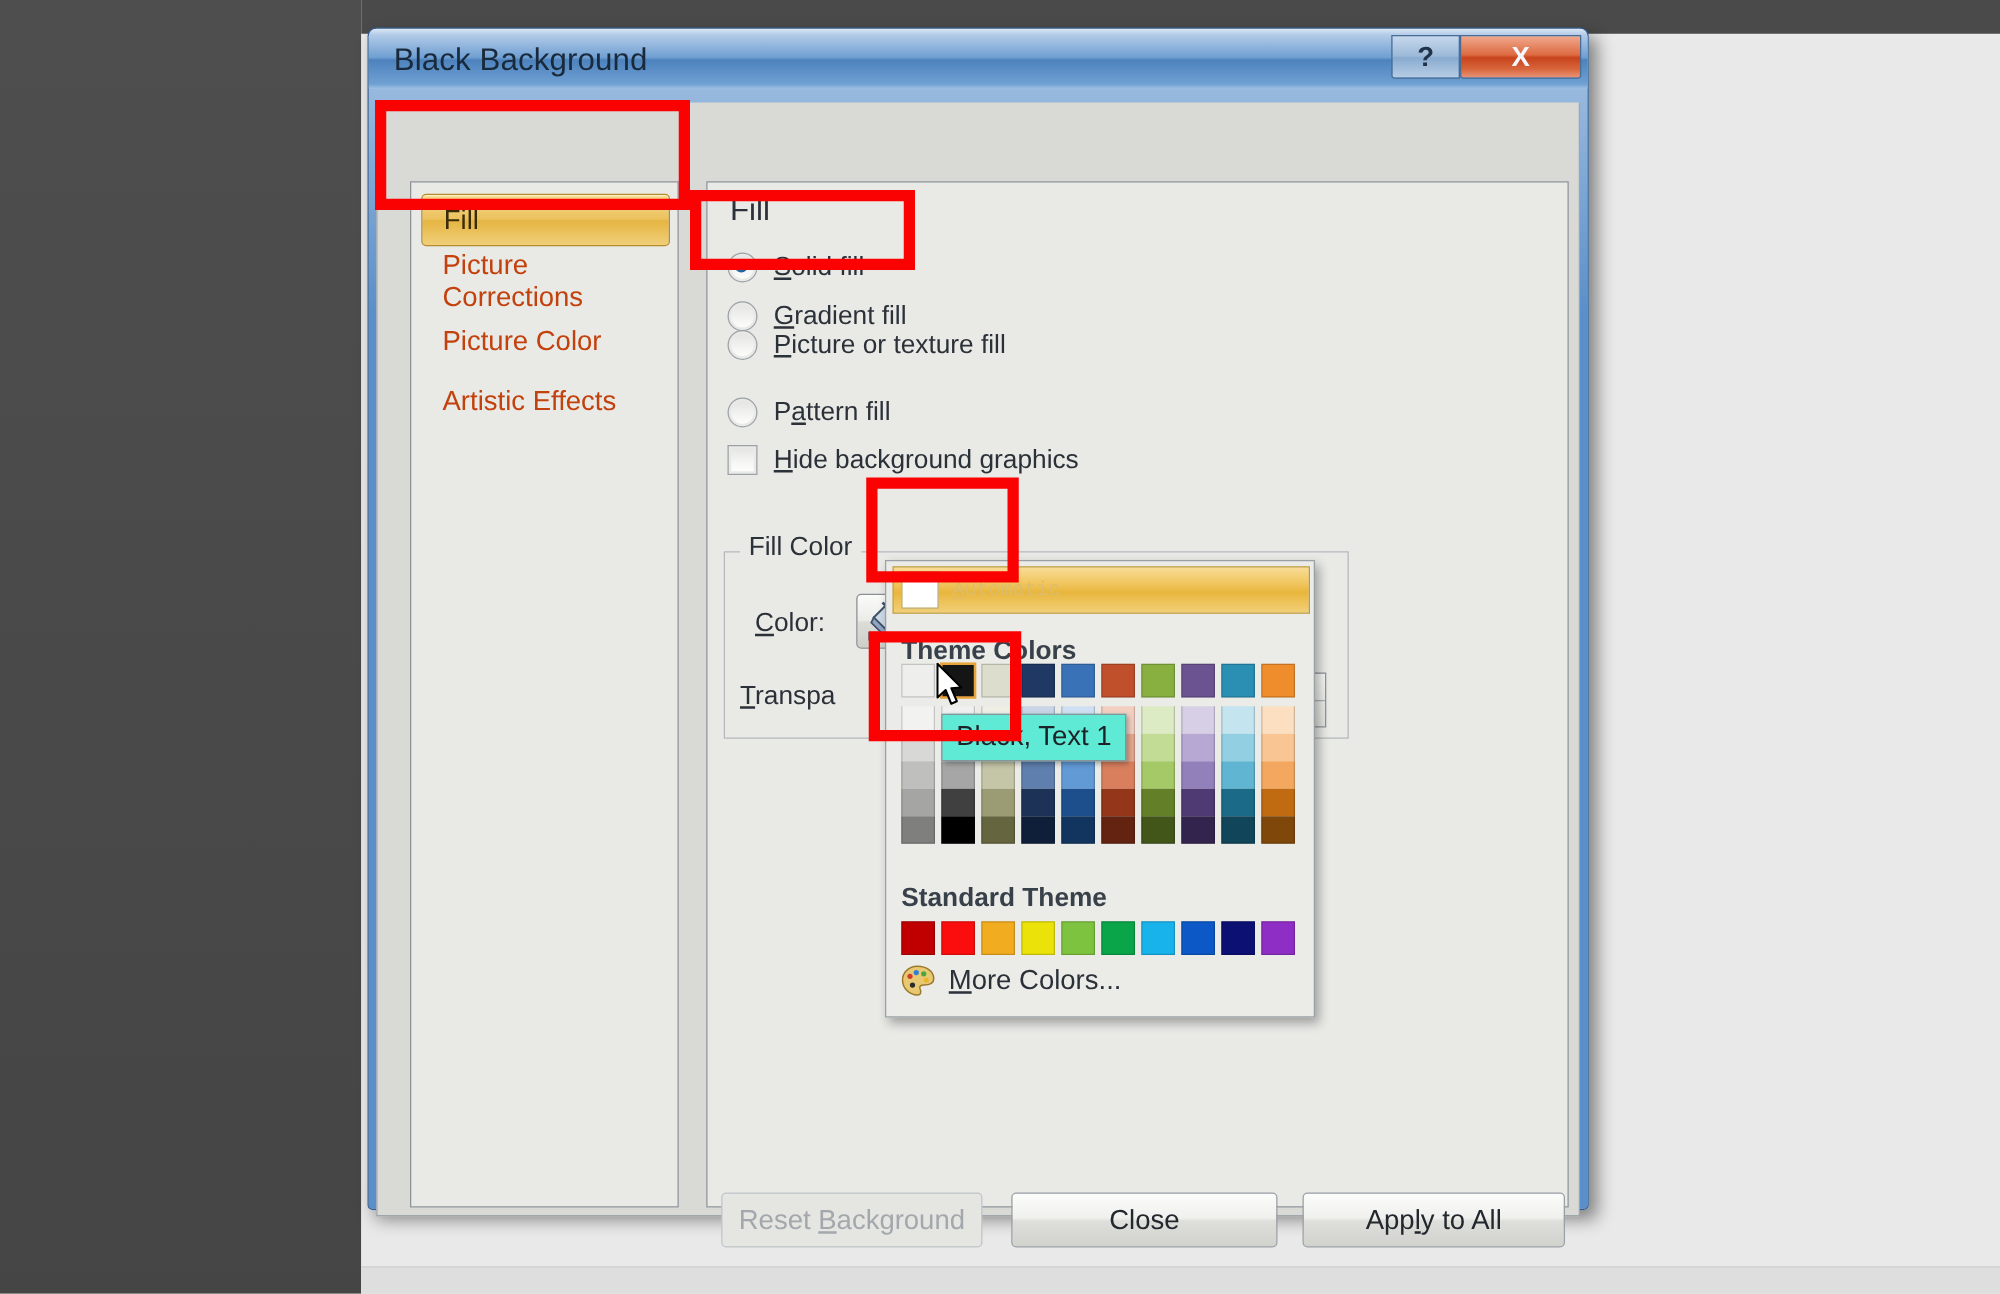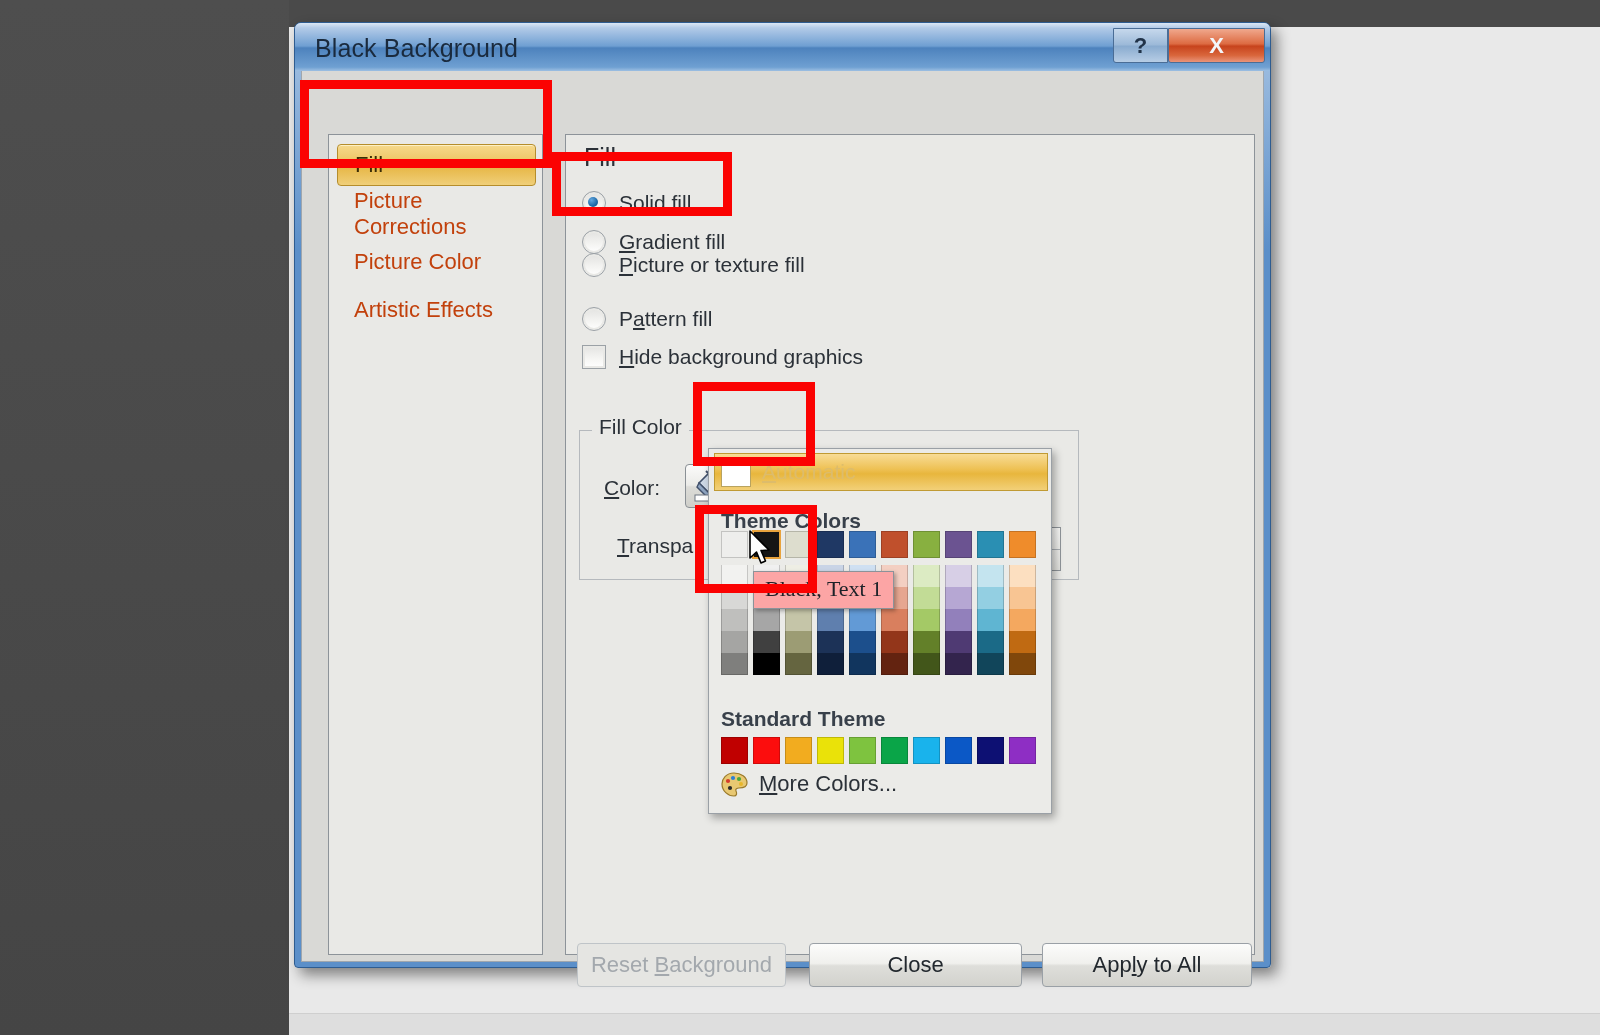--- a/index.html
+++ b/index.html
@@ -65,21 +65,21 @@
     right: 5px; width: 97px;
     background: linear-gradient(180deg,#f0a88d 0%,#dd6b42 45%,#c7431c 52%,#d9663c 80%,#e9947a 100%);
     border-radius: 0 0 3px 3px;
   }
 
   #dialog-body {
     position: relative; height: 891px;
     background: #d9d9d6;
     border: 1px solid #9fa6ad;
     border-top: none;
-    margin: 0 -1px;
+    margin: 11px -1px;
   }
 
   
   #nav-panel {
     position: absolute; left: 26px; top: 63px; width: 215px; height: 821px;
     background: #e9e9e6;
     border: 1px solid #8d9399;
   }
   .nav-item {
     position: absolute; left: 8px; width: 199px; height: 42px;
@@ -137,21 +137,21 @@
   #fill-color-legend {
     position: absolute; left: 12px; top: -16px;
     background: #e9e9e6; padding: 0 7px;
     font-size: 21px; color: #2b3138;
   }
   #color-label {
     position: absolute; left: 24px; top: 45px;
     font-size: 21px; color: #2b3138;
   }
   #transparency-label {
-    position: absolute; left: 37px; top: 103px;
+    position: absolute; left: 12px; top: 103px;
     font-size: 21px; color: #2b3138;
     white-space: nowrap; overflow: hidden; width: 83px;
   }
   #color-dropdown-button {
     position: absolute; left: 105px; top: 33px; width: 82px; height: 44px;
     background: linear-gradient(180deg,#fbfbfa 0%,#ebebe8 48%,#dcdcd8 52%,#cfcfca 100%);
     border: 1px solid #8a9095; border-radius: 4px;
     display: flex; align-items: center; padding: 0 6px; gap: 4px;
   }
   #paint-bucket-icon { width: 34px; height: 32px; position: relative; }
@@ -181,21 +181,21 @@
   }
   #automatic-row {
     position: absolute; left: 5px; top: 4px; width: 334px; height: 38px;
     background: linear-gradient(180deg,#f8dc96 0%,#eec154 42%,#e8b63d 55%,#f2d078 100%);
     border: 1px solid #c09a33;
     display: flex; align-items: center; gap: 11px; padding-left: 6px;
   }
   #automatic-swatch {
     width: 30px; height: 30px; background: #ffffff; border: 1px solid #b9a35f; flex: none;
   }
-  #automatic-label { font-size: 21px; color: #ddbc6b; }
+  #automatic-label { font-size: 16px; color: #ddbc6b; font-family: Liberation Mono, monospace; }
   .section-header {
     position: absolute; left: 12px;
     font-size: 21px; font-weight: bold; color: #38404a;
   }
   .swatch-grid { position: absolute; display: flex; gap: 5px; }
   .swatch-col { display: flex; flex-direction: column; }
   .sw { width: 27px; height: 27px; border: 1px solid rgba(0,0,0,.18); }
   .sw.var { height: 22px; border-top: none; border-bottom: none; }
   .sw.var:first-child { border-top: 1px solid rgba(0,0,0,.18); }
   .sw.var:last-child { border-bottom: 1px solid rgba(0,0,0,.18); }
@@ -205,25 +205,25 @@
   #more-colors-row {
     position: absolute; left: 12px; top: 322px;
     display: flex; align-items: center; gap: 11px;
     font-size: 22px; color: #2b3138;
   }
   #palette-icon { width: 27px; height: 25px; position: relative; flex: none; }
 
   
   #color-tooltip {
     position: absolute; left: 753px; top: 571px;
-    background: #fca5a5; border: 1px solid #8c9299;
+    background: #5eead4; border: 1px solid #8c9299;
     padding: 4px 11px 6px 11px;
     font-size: 22px; color: #1d2228;
     box-shadow: 2px 2px 4px rgba(0,0,0,.3);
-    z-index: 60; white-space: nowrap; font-family: Liberation Serif, serif;
+    z-index: 60; white-space: nowrap;
   }
   #mouse-cursor { position: absolute; left: 748px; top: 530px; z-index: 70; }
 
   
   .dlg-button {
     position: absolute; top: 872px; height: 44px;
     background: linear-gradient(180deg,#fcfcfb 0%,#f0f0ed 46%,#dededa 52%,#d2d2cd 100%);
     border: 1px solid #9aa0a6; border-radius: 4px;
     display: flex; align-items: center; justify-content: center;
     font-size: 22px; color: #22282e;

